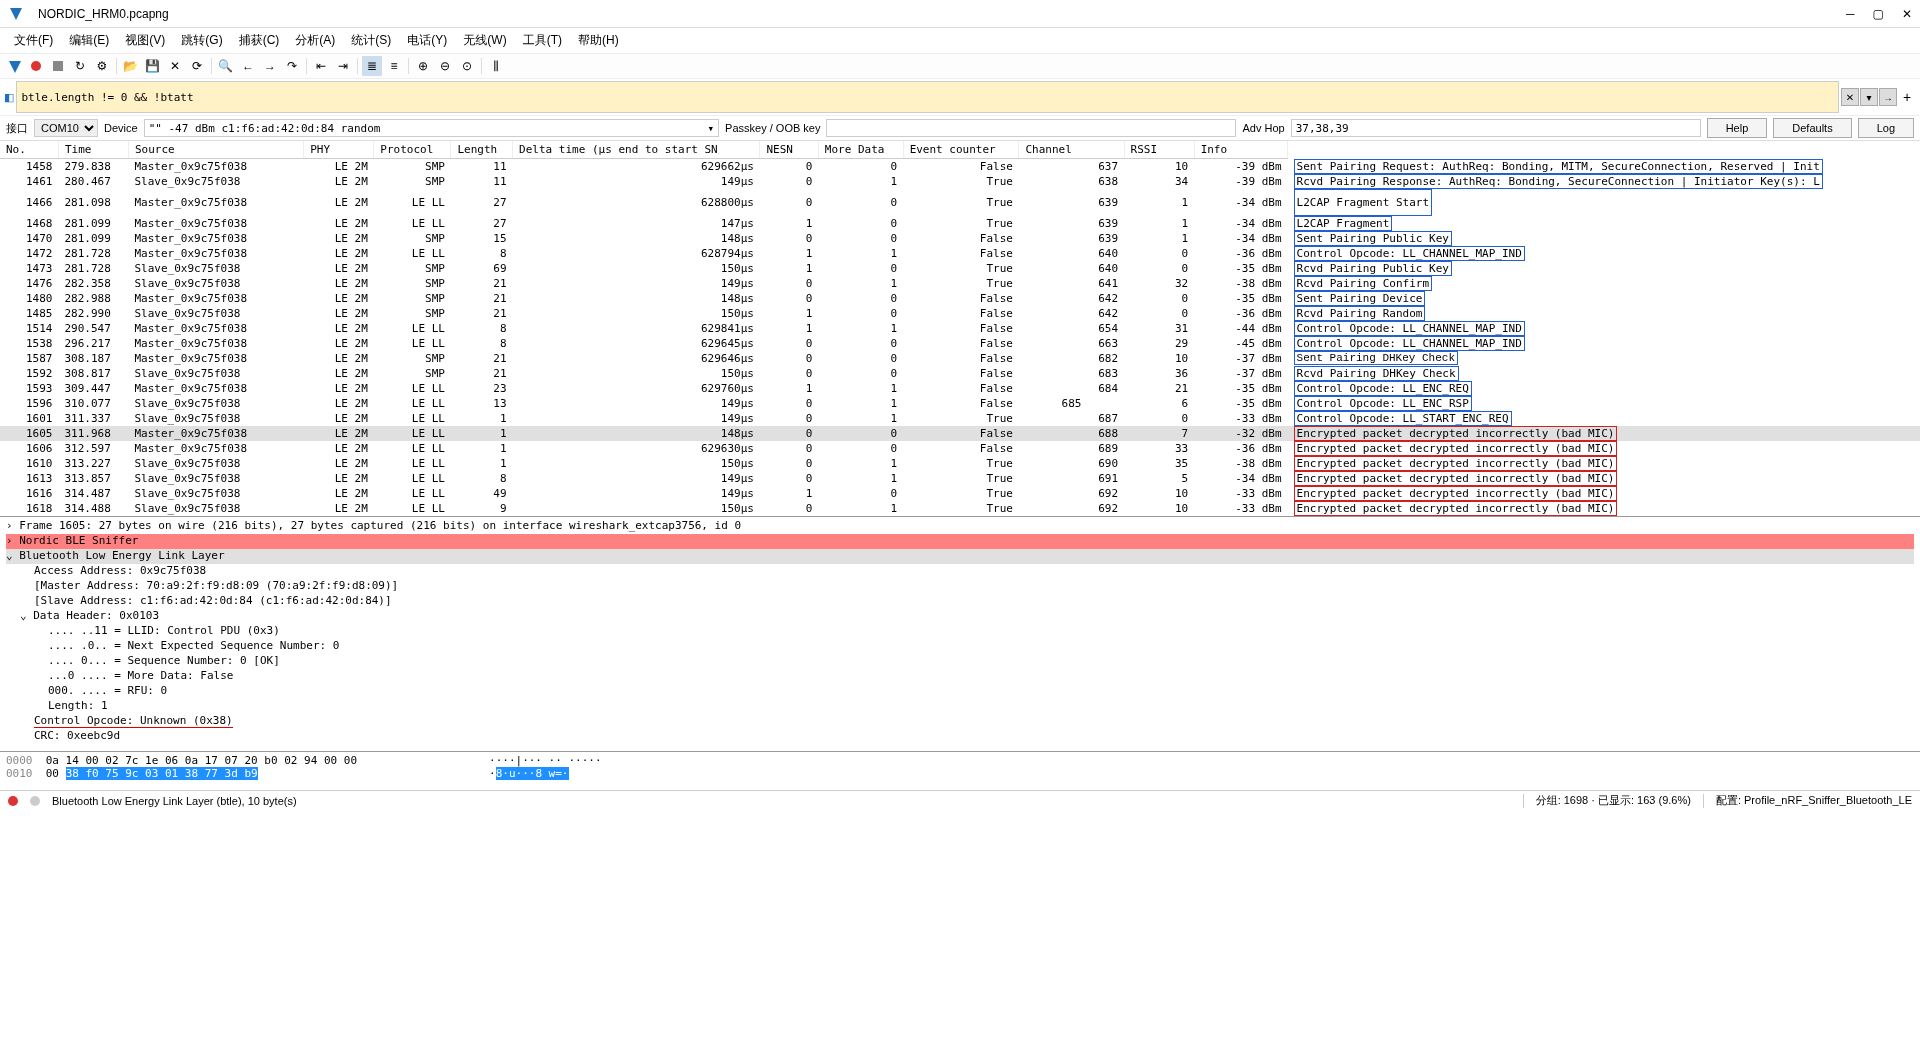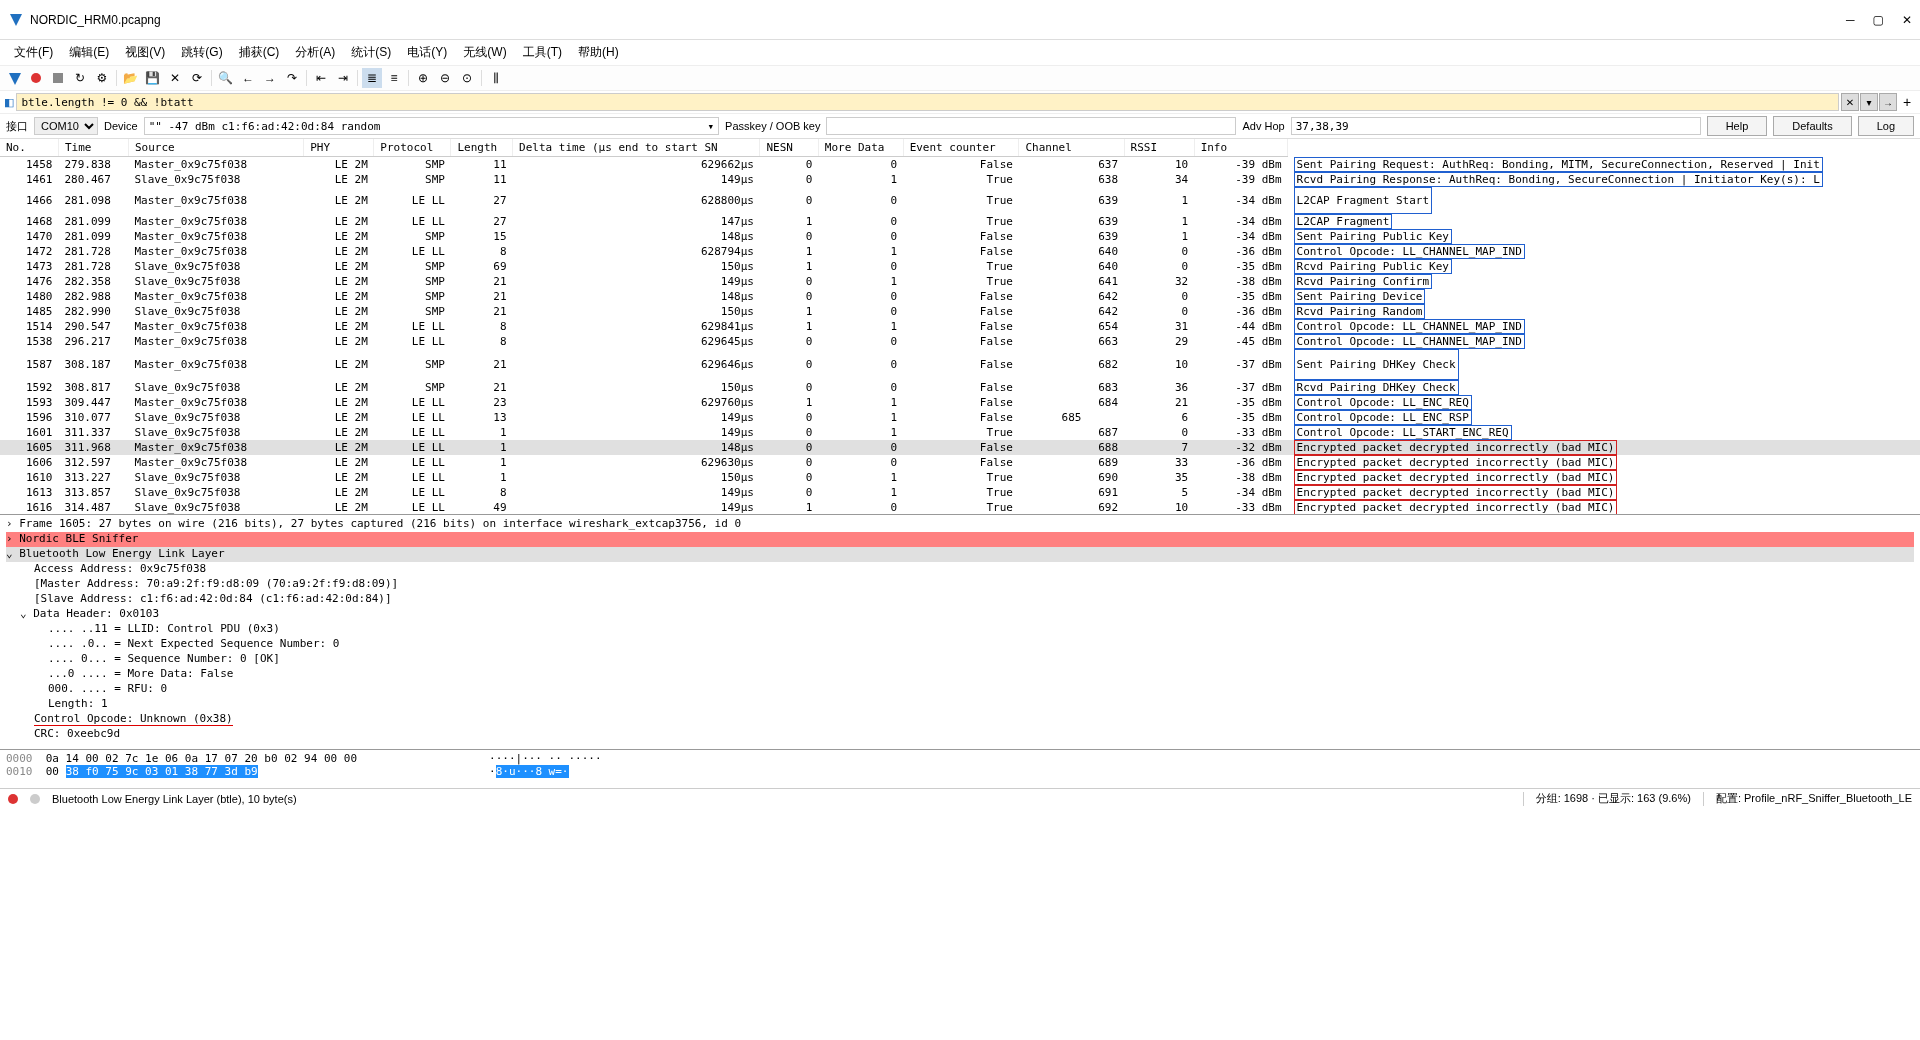--- a/index.html
+++ b/index.html
@@ -1,28 +1,28 @@
 <!DOCTYPE html>
 <html><head>
 <meta charset="utf-8">
 <style>
 * { margin: 0; padding: 0; box-sizing: border-box; }
 body { font-family: "Segoe UI", Tahoma, sans-serif; font-size: 11px; background: #fff; overflow: hidden; }
-.titlebar { display: flex; align-items: center; height: 40px; padding: 0 8px; border-bottom: 1px solid #ddd; }
+.titlebar { display: flex; align-items: center; height: 28px; padding: 0 8px; border-bottom: 1px solid #ddd; gap: 8px; }
 .titlebar .icon { width: 16px; height: 16px; margin-right: 6px; }
 .titlebar .title { flex: 1; font-size: 12px; }
 .titlebar .ctrl { display: flex; gap: 18px; }
 .titlebar .ctrl span { cursor: pointer; font-size: 12px; }
 .menubar { display: flex; gap: 4px; padding: 2px 8px; font-size: 12px; background: #fff; }
 .menubar span { padding: 2px 6px; cursor: pointer; }
 .toolbar { display: flex; gap: 2px; padding: 2px 4px; border-top: 1px solid #eee; border-bottom: 1px solid #eee; background: #fdfdfd; }
 .tbtn { width: 20px; height: 20px; border: 1px solid transparent; display: flex; align-items: center; justify-content: center; cursor: pointer; font-size: 12px; }
 .tsep { width: 1px; background: #ddd; margin: 2px 2px; }
 .filterbar { display: flex; align-items: center; padding: 2px 4px; gap: 2px; }
-.filter-input { flex: 1; background: #fff2c6; border: 1px solid #ccc; padding: 2px 4px; font-family: monospace; font-size: 11px; height: 18px; }
+.filter-input { flex: 1; background: #fff2c6; border: 1px solid #ccc; padding: 2px 4px; font-family: monospace; font-size: 11px; height: 32px; }
 .filter-tools { display: flex; gap: 1px; }
 .fbtn { width: 18px; height: 18px; background: #ddd; border: 1px solid #aaa; display: flex; align-items: center; justify-content: center; cursor: pointer; font-size: 10px; }
 .secondbar { display: flex; align-items: center; gap: 6px; padding: 2px 6px; font-size: 11px; border-top: 1px solid #eee; border-bottom: 1px solid #ddd; }
 .secondbar label { white-space: nowrap; }
 .secondbar select, .secondbar input { border: 1px solid #ccc; font-size: 11px; padding: 1px 2px; height: 18px; }
 .secondbar .device-box { flex: 1; border: 1px solid #ccc; padding: 1px 4px; font-family: monospace; background: #fff; height: 18px; display: flex; align-items: center; }
 .secondbar .passkey-box { width: 410px; border: 1px solid #ccc; height: 18px; }
 .secondbar .advhop-box { width: 410px; border: 1px solid #ccc; padding: 1px 4px; font-family: monospace; height: 18px; }
 .secondbar button { border: 1px solid #aaa; background: #f4f4f4; padding: 1px 18px; font-size: 11px; height: 20px; cursor: pointer; }
 .packet-pane { height: 376px; overflow: auto; border-bottom: 1px solid #999; }
@@ -363,21 +363,21 @@
           <td style="text-align: right; min-width: 60px;">LE 2M</td>
           <td style="text-align: right; min-width: 60px;">SMP</td>
           <td style="text-align: right; min-width: 50px;">21</td>
           <td style="text-align: right; min-width: 170px;">629646µs</td>
           <td style="text-align: right; min-width: 50px;">0</td>
           <td style="text-align: right; min-width: 50px;">0</td>
           <td style="text-align: right; min-width: 70px;">False</td>
           <td style="text-align: right; min-width: 90px;">682</td>
           <td style="text-align: right; min-width: 60px;">10</td>
           <td style="text-align: right; min-width: 80px;">-37 dBm</td>
-          <td style="text-align: left;"><span style="display: inline-block; padding: 8px 2px; border: 1px solid rgb(32, 96, 208);">Sent Pairing DHKey Check</span></td>
+          <td style="text-align: left;"><span style="display: inline-block; padding: 0px 2px; border: 1px solid rgb(32, 96, 208); font-family: Liberation Mono, monospace;">Sent Pairing DHKey Check</span></td>
         </tr>
         <tr>
           <td style="text-align: right; min-width: 50px;">1592</td>
           <td style="text-align: left; min-width: 60px;">308.817</td>
           <td style="text-align: left; min-width: 150px;">Slave_0x9c75f038</td>
           <td style="text-align: right; min-width: 60px;">LE 2M</td>
           <td style="text-align: right; min-width: 60px;">SMP</td>
           <td style="text-align: right; min-width: 50px;">21</td>
           <td style="text-align: right; min-width: 170px;">150µs</td>
           <td style="text-align: right; min-width: 50px;">0</td>

